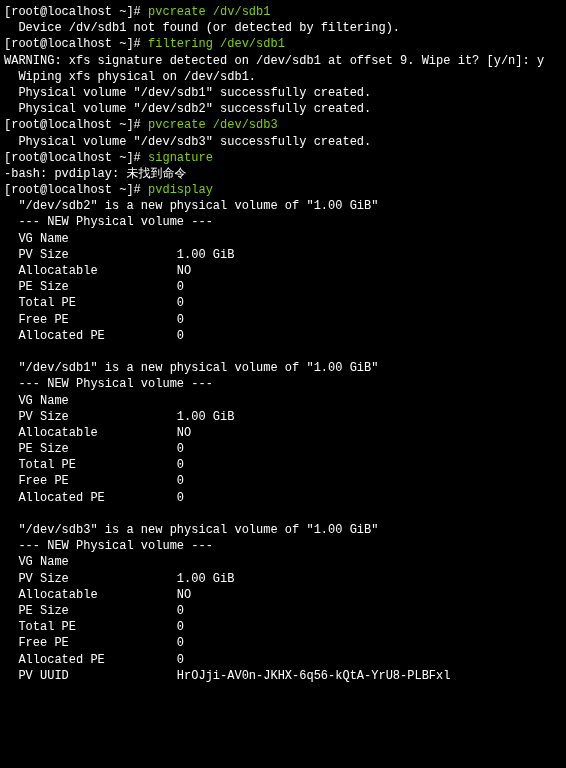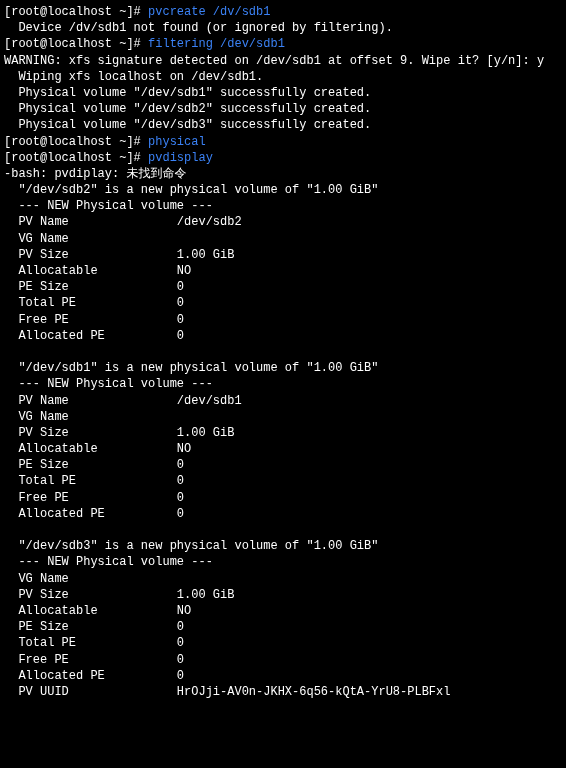--- a/index.html
+++ b/index.html
@@ -11,52 +11,51 @@
       padding: 4px;
       line-height: 1.35;
       width: 566px;
       height: 768px;
       box-sizing: border-box;
     }
     .line {
       white-space: pre;
     }
     .cyan {
-      color: #3b82f6;
+      color: #84cc16;
     }
   </style>
 </head>
 <body>
 
 <div>
   <div class="line"><span>[root@localhost ~]# </span><span class="cyan">pvcreate /dv/sdb1</span></div>
-  <div class="line">  Device /dv/sdb1 not found (or ignored by filtering).</div>
+  <div class="line">  Device /dv/sdb1 not found (or detected by filtering).</div>
   <div class="line"><span>[root@localhost ~]# </span><span class="cyan">filtering /dev/sdb1</span></div>
   <div class="line">WARNING: xfs signature detected on /dev/sdb1 at offset 9. Wipe it? [y/n]: y</div>
-  <div class="line">  Wiping xfs localhost on /dev/sdb1.</div>
+  <div class="line">  Wiping xfs physical on /dev/sdb1.</div>
   <div class="line">  Physical volume "/dev/sdb1" successfully created.</div>
   <div class="line">  Physical volume "/dev/sdb2" successfully created.</div>
+  <div class="line"><span>[root@localhost ~]# </span><span class="cyan">pvcreate /dev/sdb3</span></div>
   <div class="line">  Physical volume "/dev/sdb3" successfully created.</div>
-  <div class="line"><span>[root@localhost ~]# </span><span class="cyan">physical</span></div>
+  <div class="line"><span>[root@localhost ~]# </span><span class="cyan">signature</span></div>
+  <div class="line">-bash: pvdiplay: 未找到命令</div>
   <div class="line"><span>[root@localhost ~]# </span><span class="cyan">pvdisplay</span></div>
-  <div class="line">-bash: pvdiplay: 未找到命令</div>
   <div class="line">  "/dev/sdb2" is a new physical volume of "1.00 GiB"</div>
   <div class="line">  --- NEW Physical volume ---</div>
-  <div class="line">  PV Name               /dev/sdb2</div>
   <div class="line">  VG Name               </div>
   <div class="line">  PV Size               1.00 GiB</div>
   <div class="line">  Allocatable           NO</div>
   <div class="line">  PE Size               0   </div>
   <div class="line">  Total PE              0</div>
   <div class="line">  Free PE               0</div>
   <div class="line">  Allocated PE          0</div>
   <div class="line">   </div>
   <div class="line">  "/dev/sdb1" is a new physical volume of "1.00 GiB"</div>
   <div class="line">  --- NEW Physical volume ---</div>
-  <div class="line">  PV Name               /dev/sdb1</div>
   <div class="line">  VG Name               </div>
   <div class="line">  PV Size               1.00 GiB</div>
   <div class="line">  Allocatable           NO</div>
   <div class="line">  PE Size               0   </div>
   <div class="line">  Total PE              0</div>
   <div class="line">  Free PE               0</div>
   <div class="line">  Allocated PE          0</div>
   <div class="line">   </div>
   <div class="line">  "/dev/sdb3" is a new physical volume of "1.00 GiB"</div>
   <div class="line">  --- NEW Physical volume ---</div>

